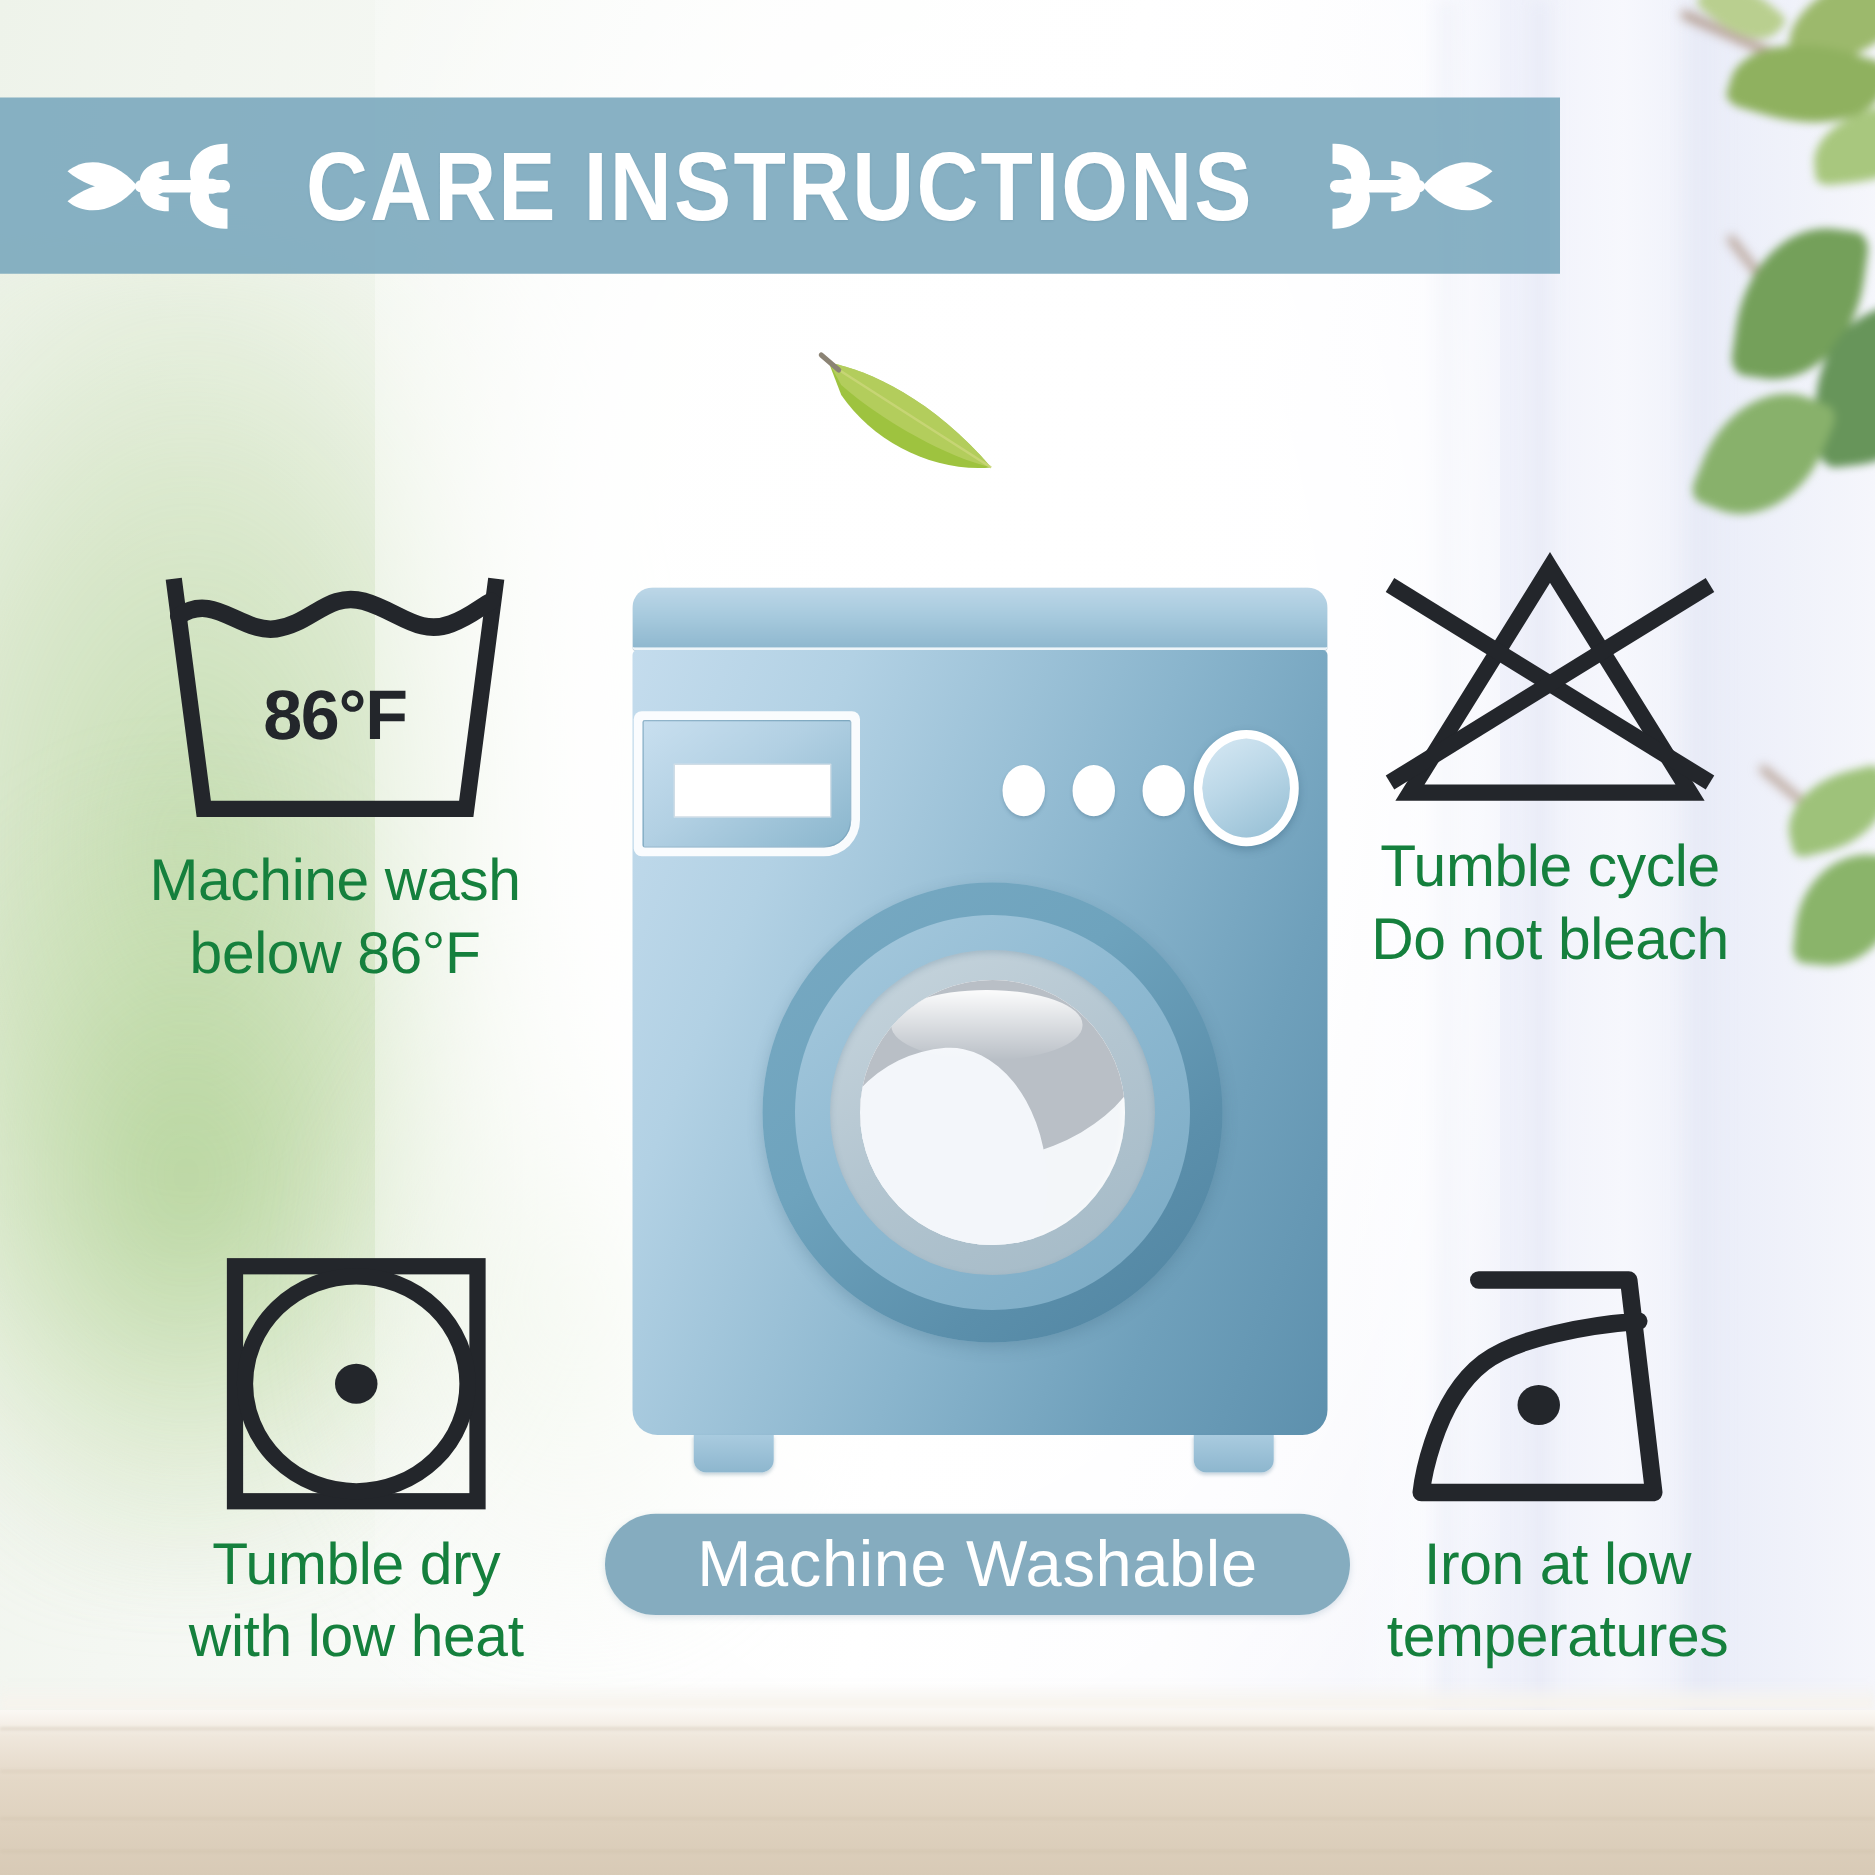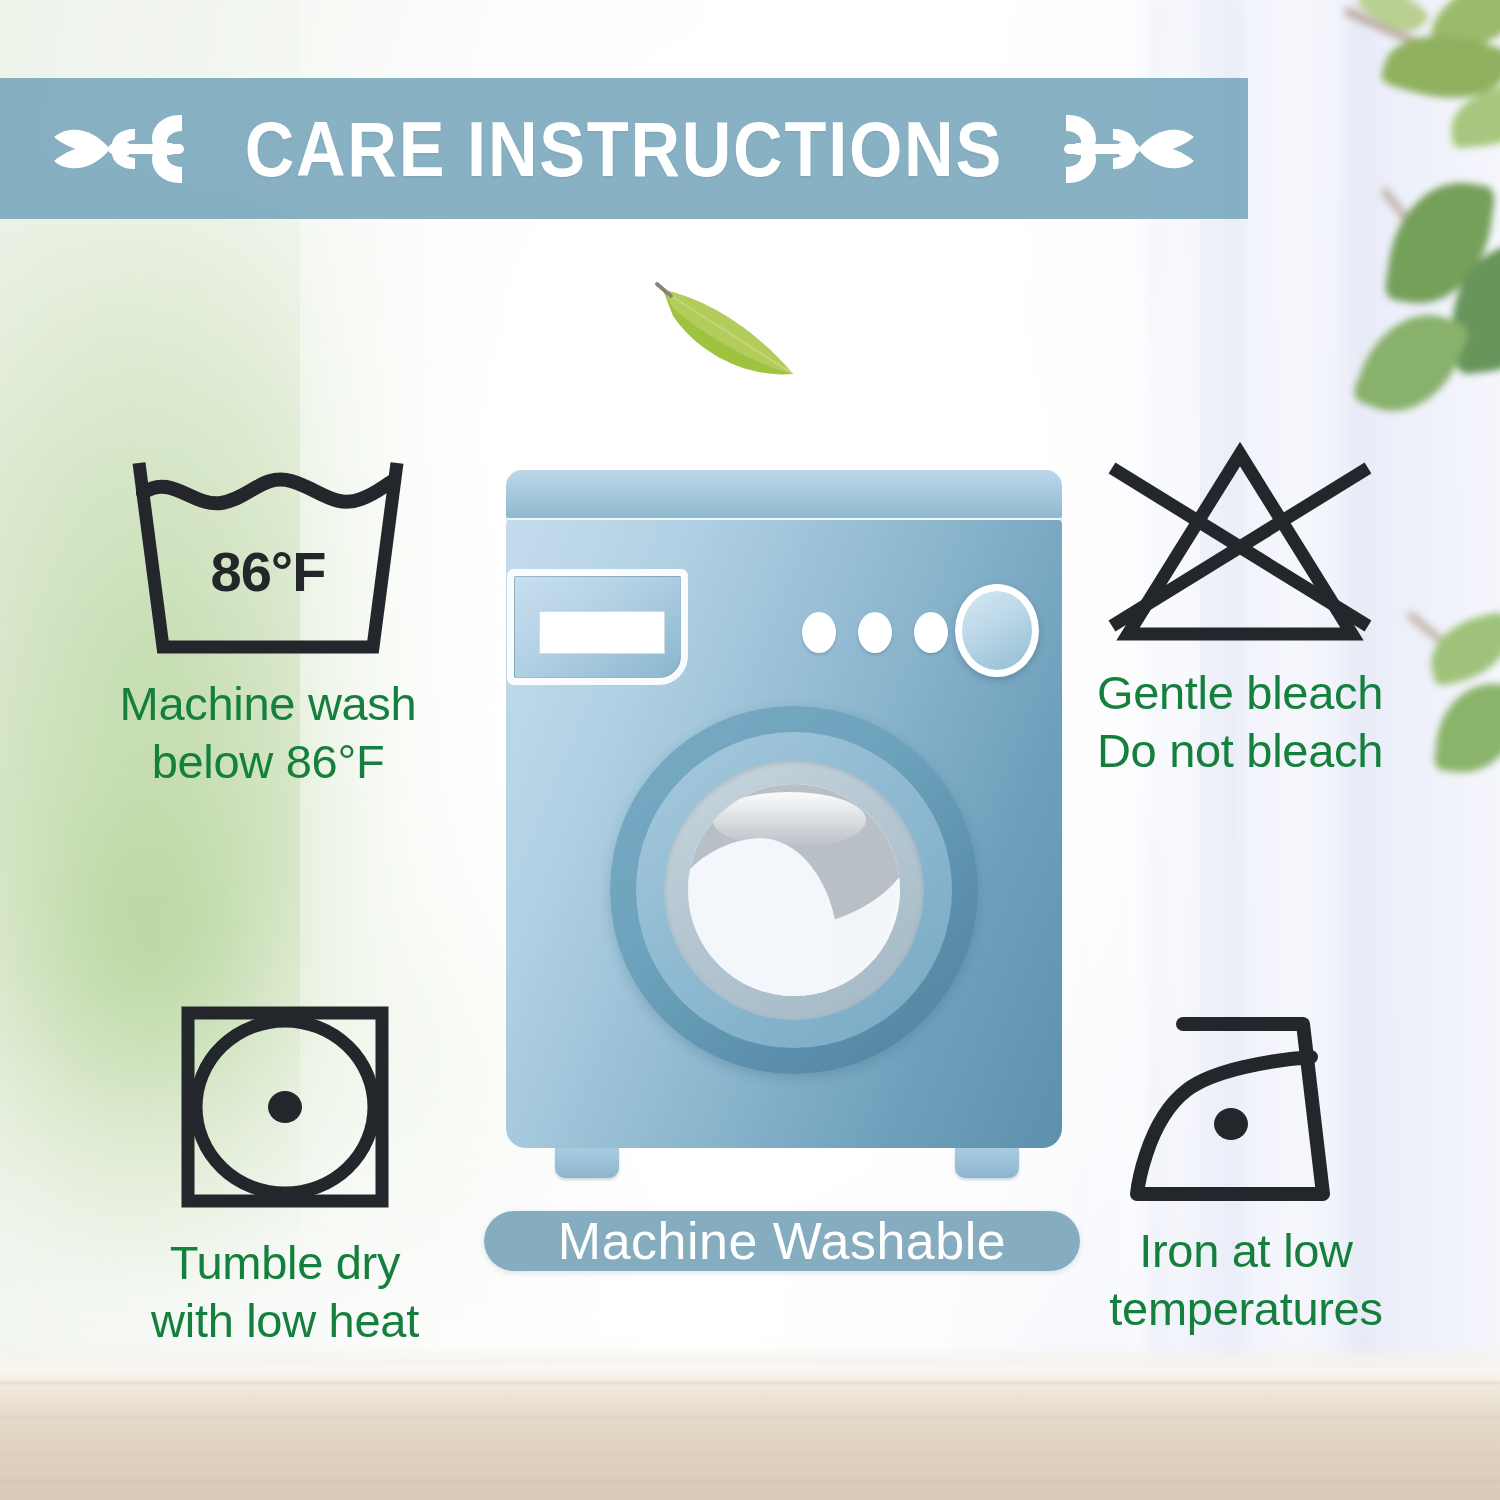--- a/index.html
+++ b/index.html
@@ -96,21 +96,21 @@
   .cell-wash{left:18px;top:441px;width:500px;}
   .cell-wash .glyph{height:220px;}
   .cell-wash .label{margin-top:14px;}
 
   .cell-bleach{right:10px;top:430px;width:500px;}
   .cell-bleach .glyph{height:220px;}
   .cell-bleach .label{margin-top:14px;}
 
   .cell-dry{left:45px;top:995px;width:480px;}
   .cell-dry .glyph{height:215px;}
-  .cell-dry .label{margin-top:24px;}
+  .cell-dry .label{margin-top:12px;}
 
   .cell-iron{right:14px;top:995px;width:480px;}
   .cell-iron .glyph{height:215px;}
   .cell-iron .label{margin-top:12px;}
 
   .tub-temp{
     font-size:56px;font-weight:bold;color:#23262b;letter-spacing:-1px;
   }
 
   
@@ -189,21 +189,21 @@
   .wm-foot{
     position:absolute;width:64px;height:30px;border-radius:0 0 10px 10px;
     background:linear-gradient(180deg,#a9cbdf 0%,#8db6ce 100%);
     box-shadow:0 2px 3px rgba(70,110,135,0.28);
   }
   .wm-foot.l{left:55px;top:678px;}
   .wm-foot.r{left:455px;top:678px;}
 
   
   .pill{
-    position:absolute;left:484px;top:1211px;width:596px;height:60px;
+    position:absolute;left:484px;top:1211px;width:596px;height:81px;
     border-radius:41px;
     background:rgba(124,166,186,0.93);
     display:flex;align-items:center;justify-content:center;
     box-shadow:0 2px 6px rgba(80,120,145,0.2);
   }
   .pill-text{
     color:#ffffff;font-size:52px;letter-spacing:0.5px;white-space:nowrap;
   }
 
   svg{display:block;overflow:visible;}
@@ -313,21 +313,21 @@
   </div>
 
   <div class="cell cell-bleach">
     <div class="glyph">
       <svg width="300" height="210" viewBox="0 0 300 210">
         <path d="M150 14 L 262 194 L 38 194 Z" fill="none" stroke="#23262B" stroke-width="13" stroke-linejoin="miter"></path>
         <line x1="22" y1="28" x2="278" y2="186" stroke="#23262B" stroke-width="13" stroke-linecap="butt"></line>
         <line x1="278" y1="28" x2="22" y2="186" stroke="#23262B" stroke-width="13" stroke-linecap="butt"></line>
       </svg>
     </div>
-    <div class="label">Gentle bleach
+    <div class="label">Tumble cycle
 Do not bleach</div>
   </div>
 
   <div class="cell cell-dry">
     <div class="glyph">
       <svg width="212" height="206" viewBox="0 0 212 206">
         <rect x="9" y="9" width="194" height="188" fill="none" stroke="#23262B" stroke-width="13"></rect>
         <ellipse cx="106" cy="103" rx="89" ry="86" fill="none" stroke="#23262B" stroke-width="13"></ellipse>
         <ellipse cx="106" cy="103" rx="17" ry="16" fill="#23262B"></ellipse>
       </svg>

